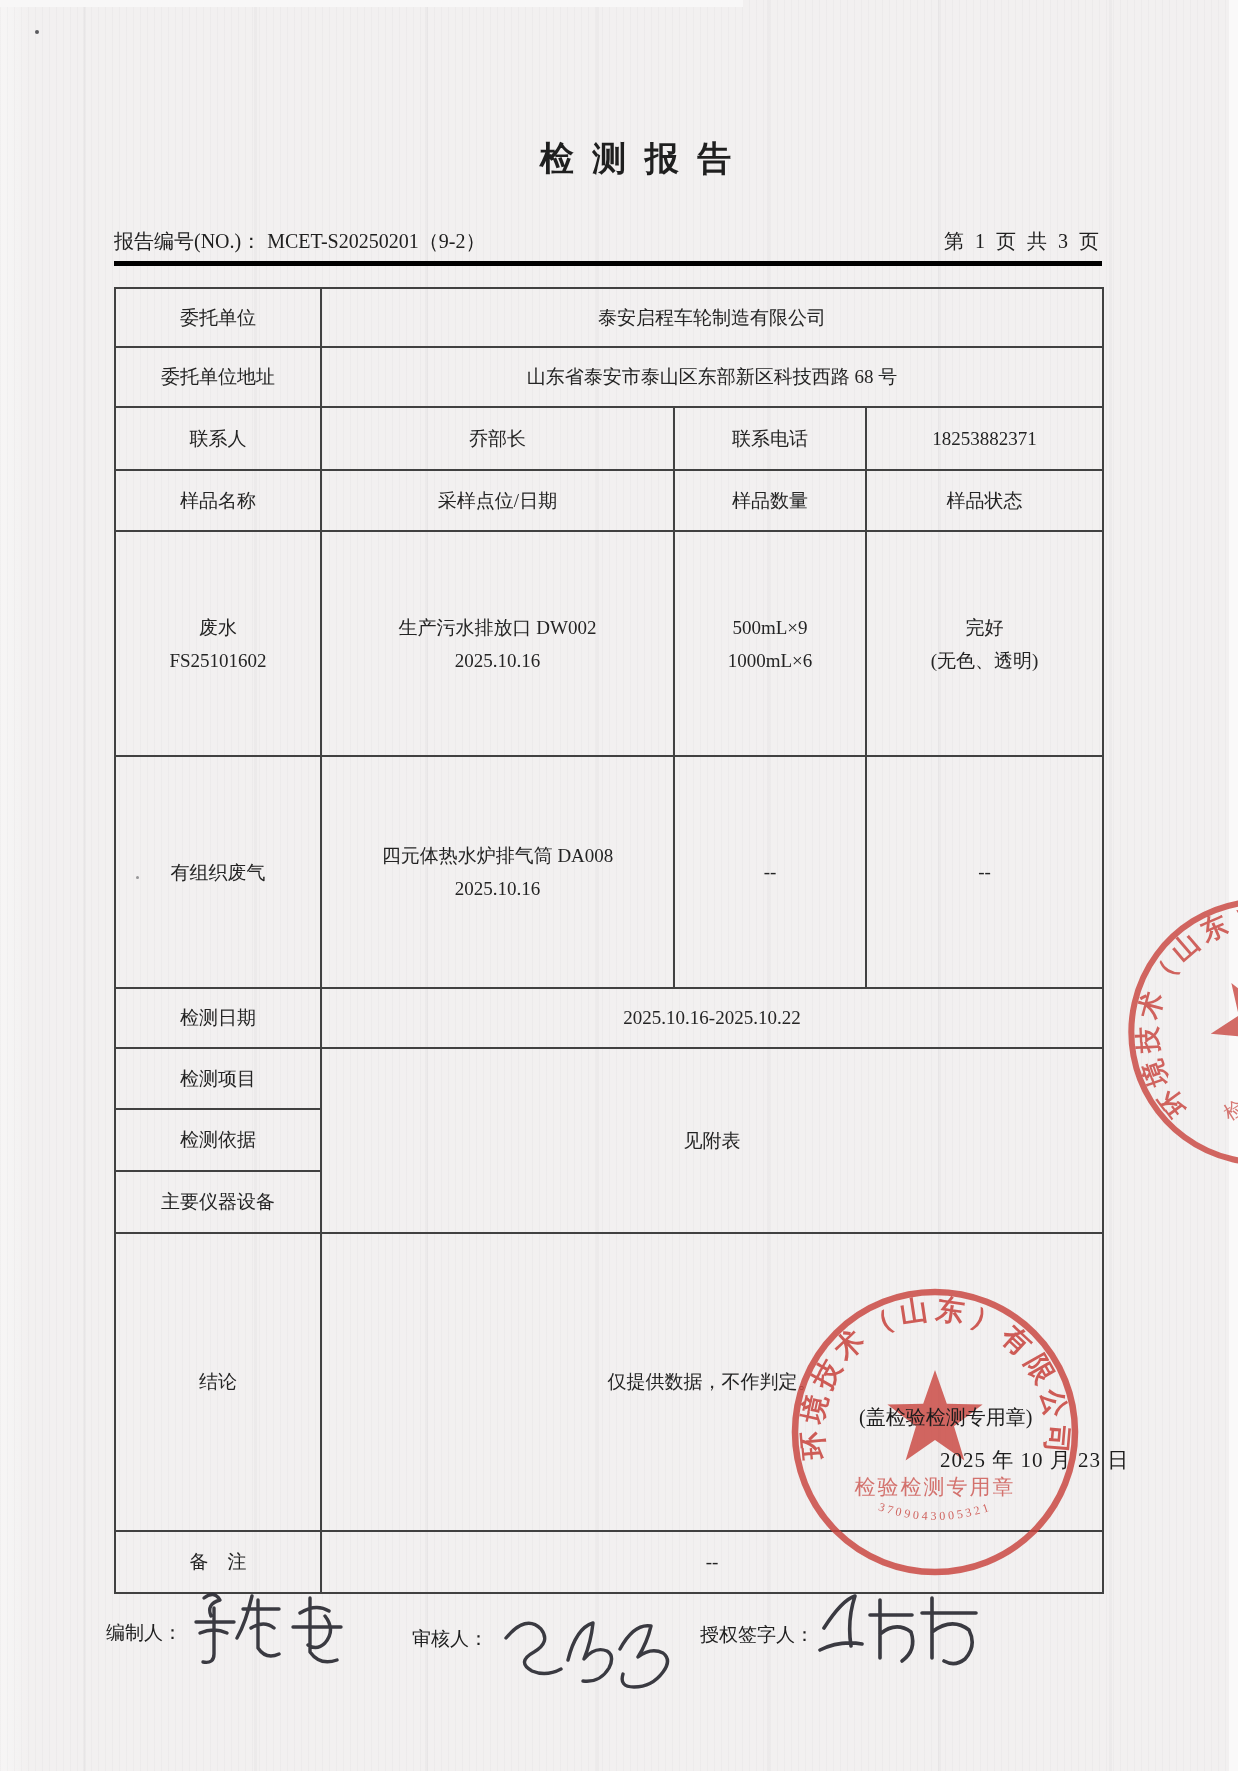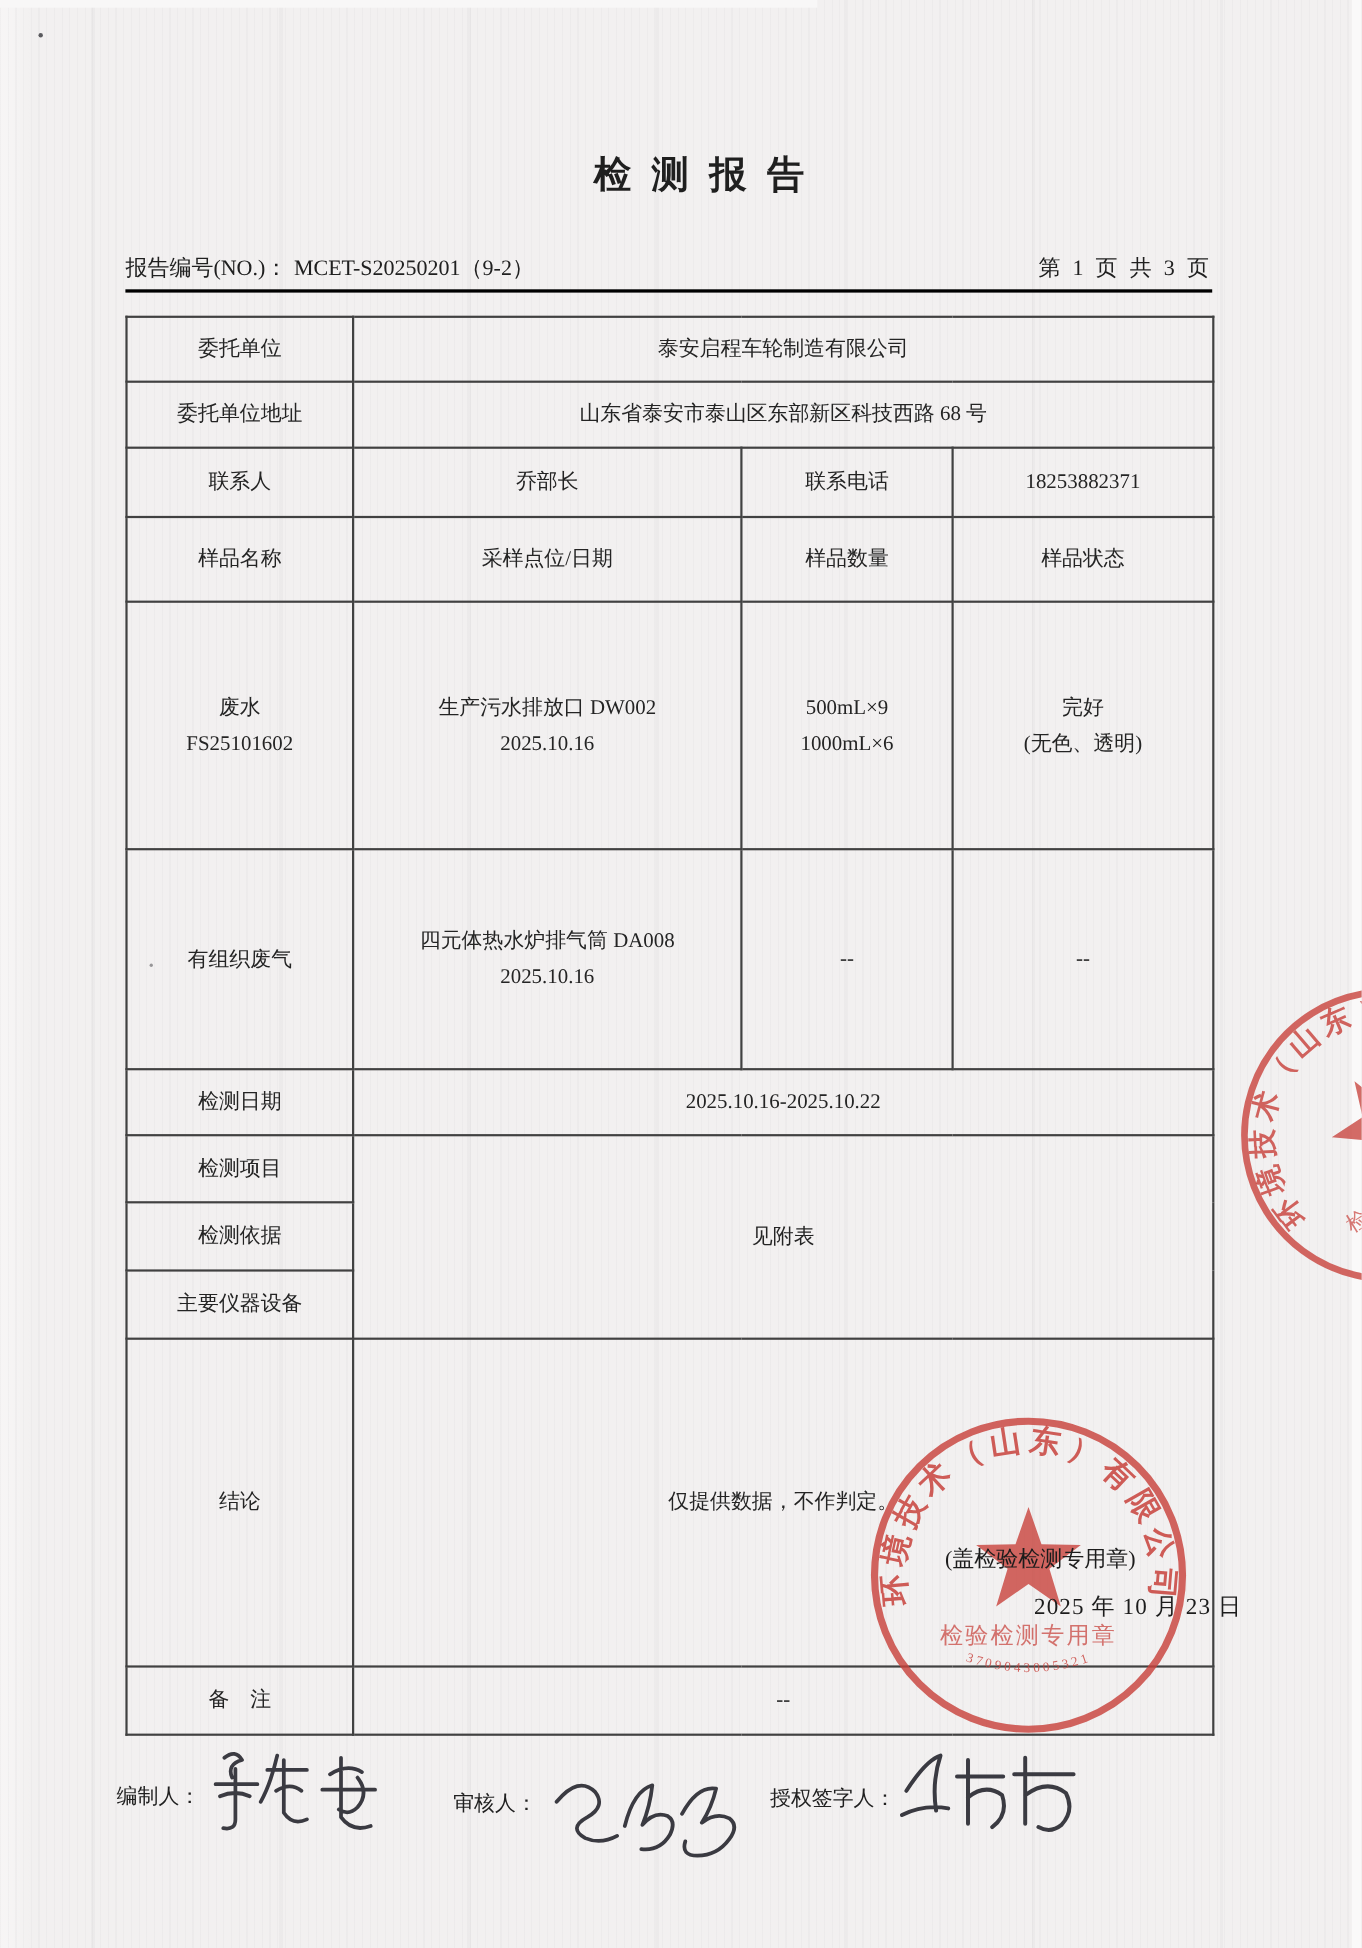--- a/index.html
+++ b/index.html
@@ -24,21 +24,21 @@
   .edge-top{position:absolute;top:0;left:0;width:60%;height:7px;background:#f8f7f7;}
   .speck{position:absolute;border-radius:50%;background:#5a5a5e;}
 
   .doc-title{
     position:absolute;left:0;top:136px;width:100%;
     text-align:center;font-size:34px;font-weight:bold;
     letter-spacing:5px;color:#1f1f1f;padding-left:19px;
   }
   .report-line{
     position:absolute;left:114px;top:226px;width:988px;height:40px;
-    border-bottom:3px solid #000000;
+    border-bottom:5px solid #000000;
     display:flex;justify-content:space-between;align-items:flex-end;
     padding-bottom:6px;box-sizing:border-box;
     font-size:20px;color:#202020;
   }
   .report-line .left span{margin-right:6px;}
   .report-line .right{letter-spacing:3px;}
 
   table.report{
     position:absolute;left:114px;top:287px;width:988px;
     border-collapse:collapse;table-layout:fixed;
@@ -100,21 +100,21 @@
     <tr style="height:60px">
       <td>委托单位地址</td>
       <td colspan="3">山东省泰安市泰山区东部新区科技西路 68 号</td>
     </tr>
     <tr style="height:63px">
       <td>联系人</td>
       <td>乔部长</td>
       <td>联系电话</td>
       <td>18253882371</td>
     </tr>
-    <tr style="height:77px">
+    <tr style="height:61px">
       <td>样品名称</td>
       <td>采样点位/日期</td>
       <td>样品数量</td>
       <td>样品状态</td>
     </tr>
     <tr style="height:225px">
       <td class="two-line">
         <div>废水</div>
         <div>FS25101602</div>
       </td>
@@ -124,21 +124,21 @@
       </td>
       <td class="two-line">
         <div>500mL×9</div>
         <div>1000mL×6</div>
       </td>
       <td class="two-line">
         <div>完好</div>
         <div>(无色、透明)</div>
       </td>
     </tr>
-    <tr style="height:200px">
+    <tr style="height:232px">
       <td class="two-line">
         <div>有组织废气</div>
       </td>
       <td class="two-line">
         <div>四元体热水炉排气筒 DA008</div>
         <div>2025.10.16</div>
       </td>
       <td>--</td>
       <td>--</td>
     </tr>

